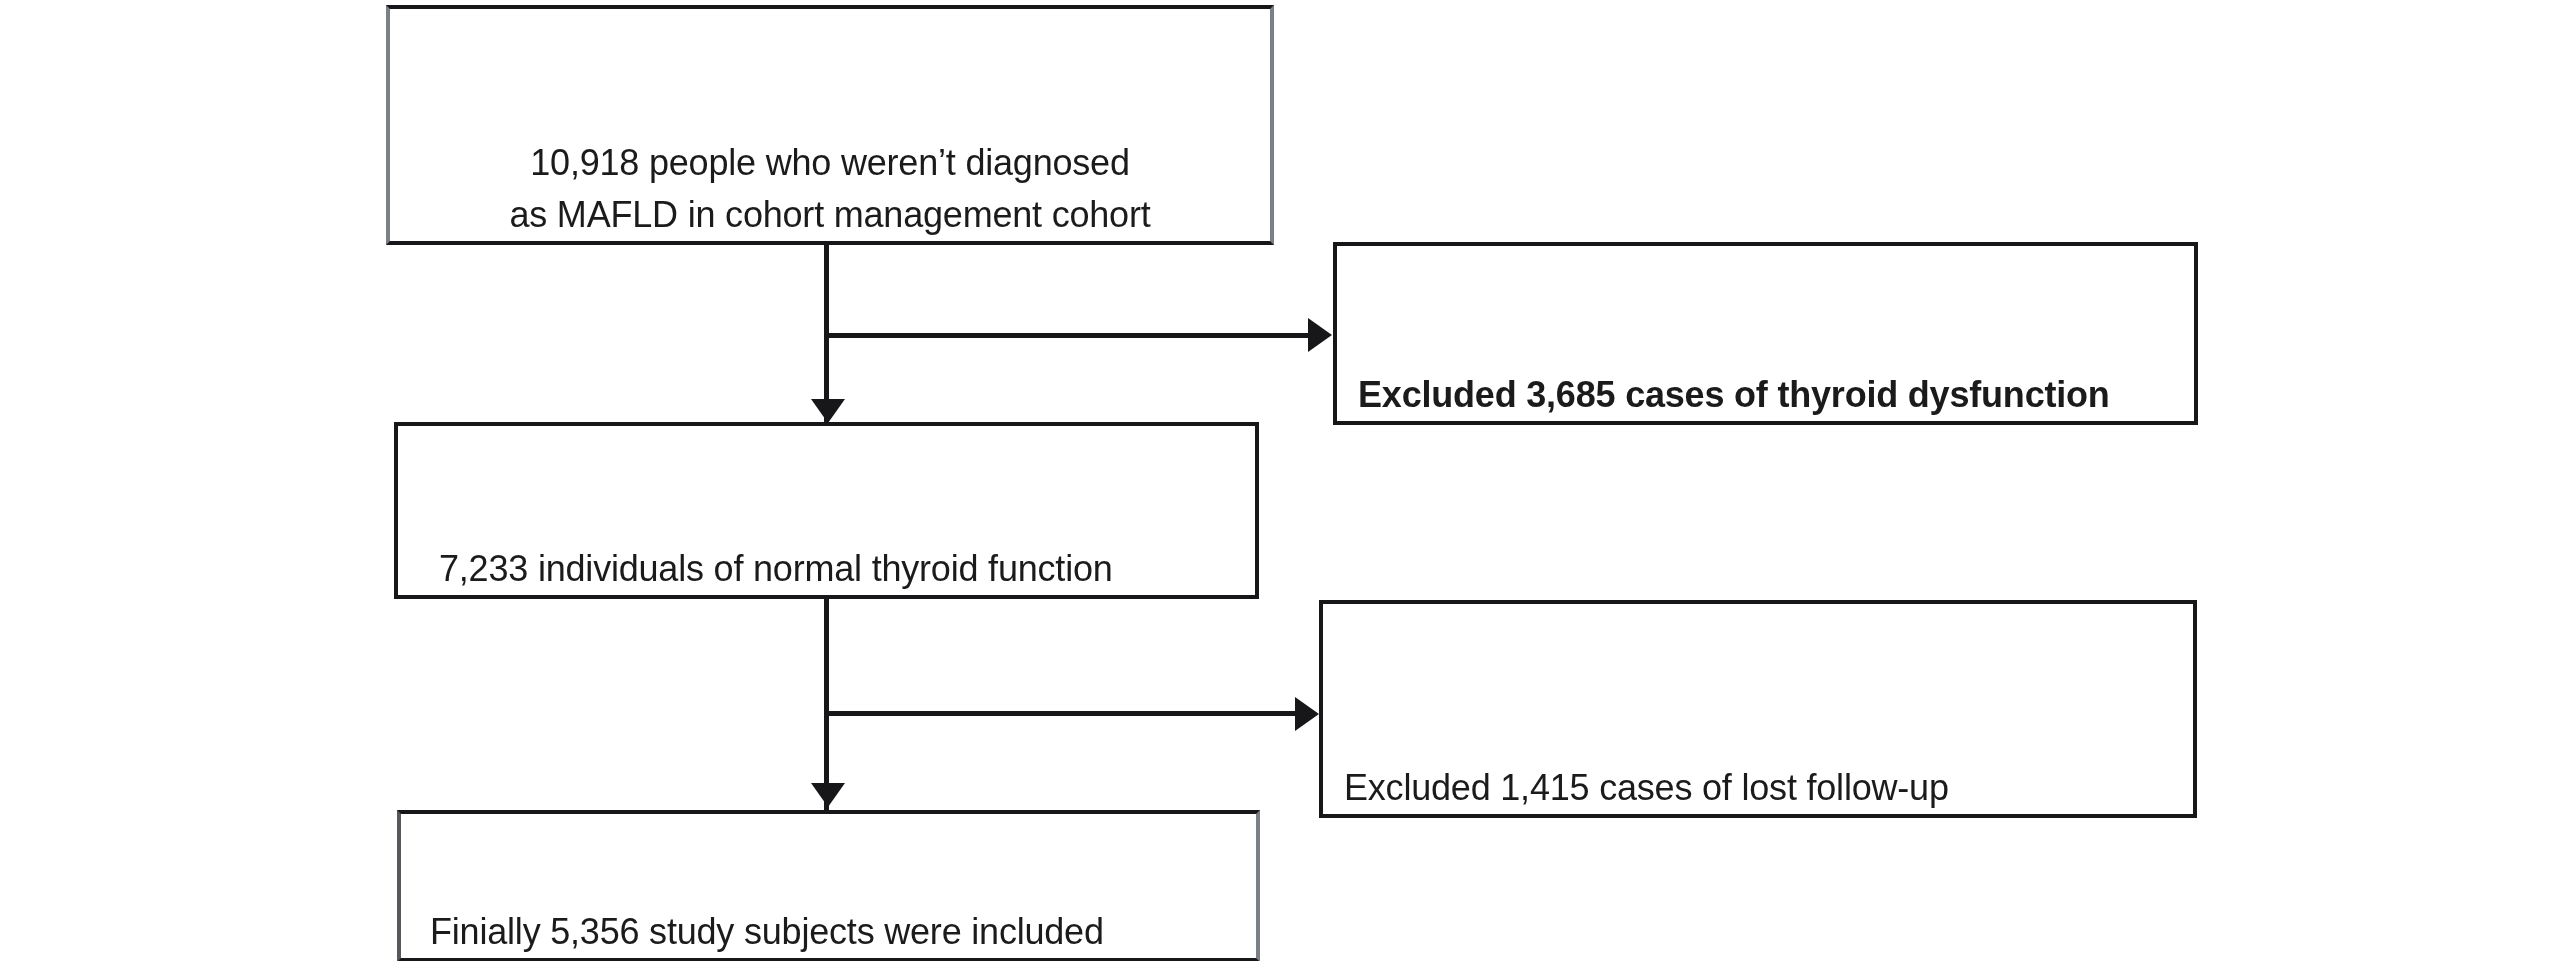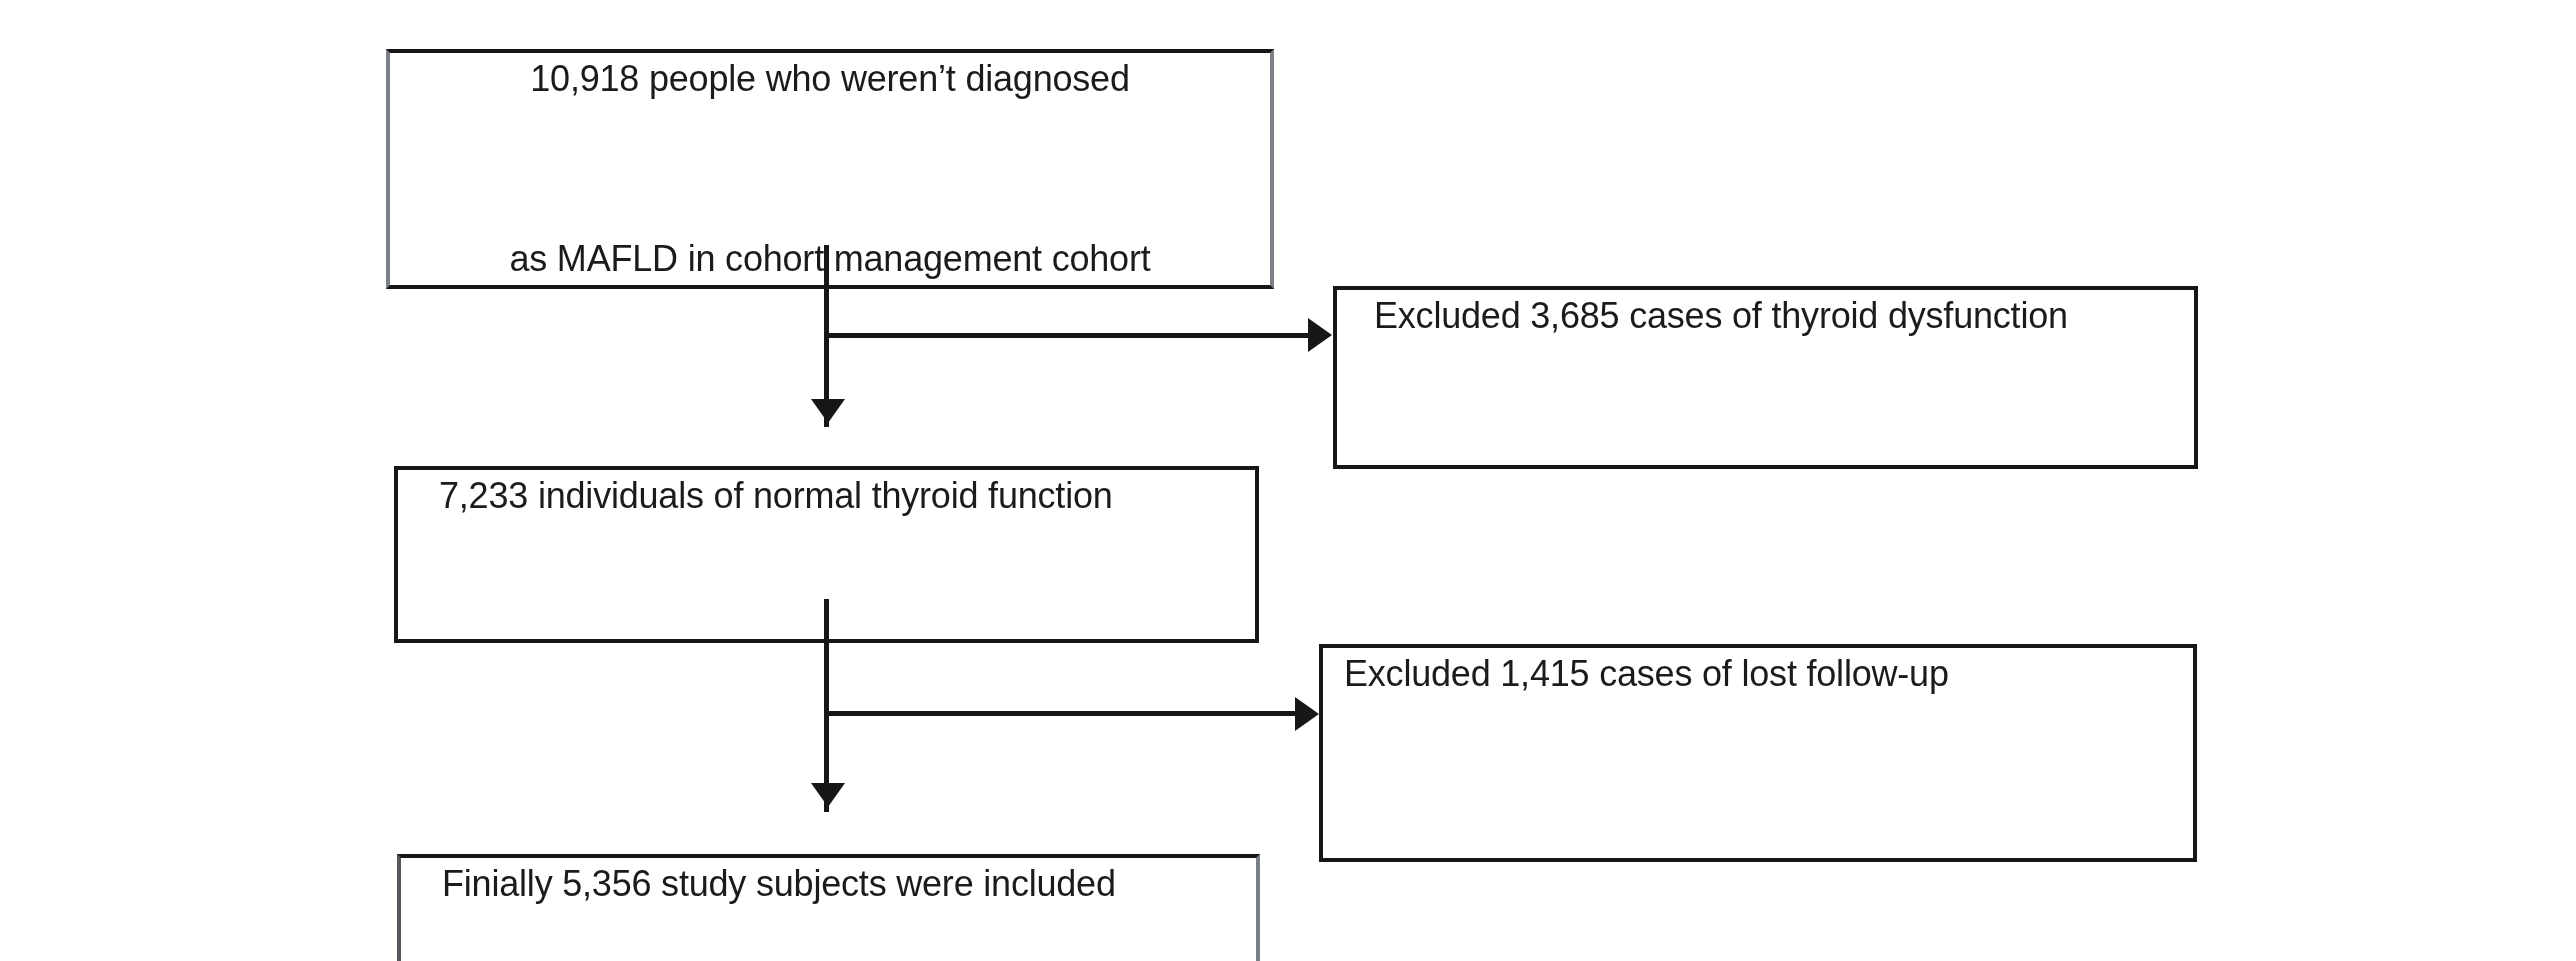--- a/index.html
+++ b/index.html
@@ -19,22 +19,21 @@
     overflow: hidden;
   }
 
   
   .node-box {
     position: absolute;
     box-sizing: border-box;
     background: #ffffff;
     display: flex;
     flex-direction: column;
-    justify-content: space-between;
-    margin-top: 44px;
+    justify-content: flex-end;
   }
   .node-box .node-line {
     font-size: 36px;
     line-height: 52px;
     color: #1b1b1b;
     white-space: nowrap;
     letter-spacing: -0.2px;
   }
 
   
@@ -60,31 +59,32 @@
   }
   #node-final {
     left: 397px;
     top: 810px;
     width: 863px;
     height: 152px;
     border-top: 4.9px solid #17171a;
     border-bottom: 4.9px solid #17171a;
     border-left: 4.9px solid #55585d;
     border-right: 4.9px solid #7b8086;
-    padding-left: 41px;
+    padding-left: 29px;
   }
 
   
   #node-excl-thyroid {
     left: 1333px;
     top: 242px;
     width: 865px;
     height: 183px;
     border: 4.9px solid #17171a;
-    padding-left: 37px;
+    padding-left: 21px;
+    font-weight: bold;
   }
   #node-excl-data {
     left: 1319px;
     top: 600px;
     width: 878px;
     height: 218px;
     border: 4.9px solid #17171a;
     padding-left: 21px;
   }
 

